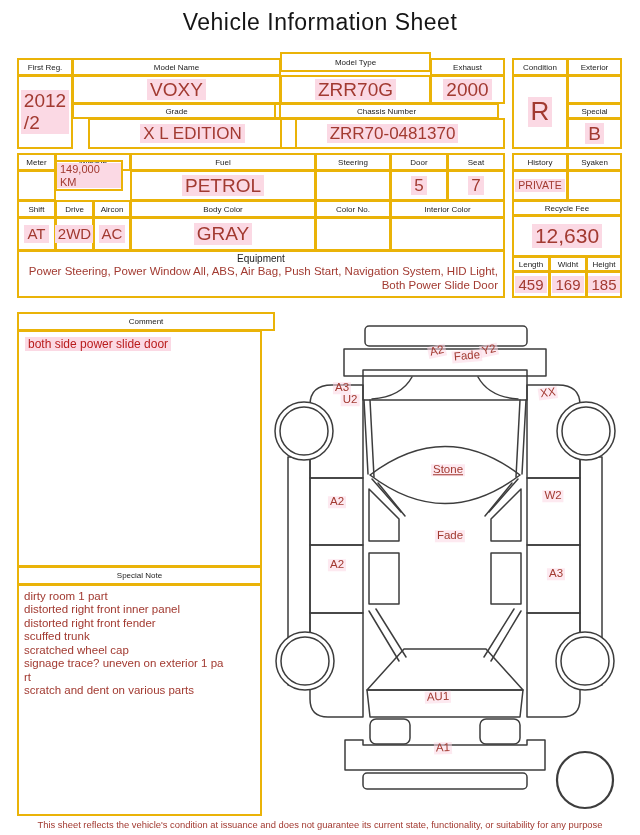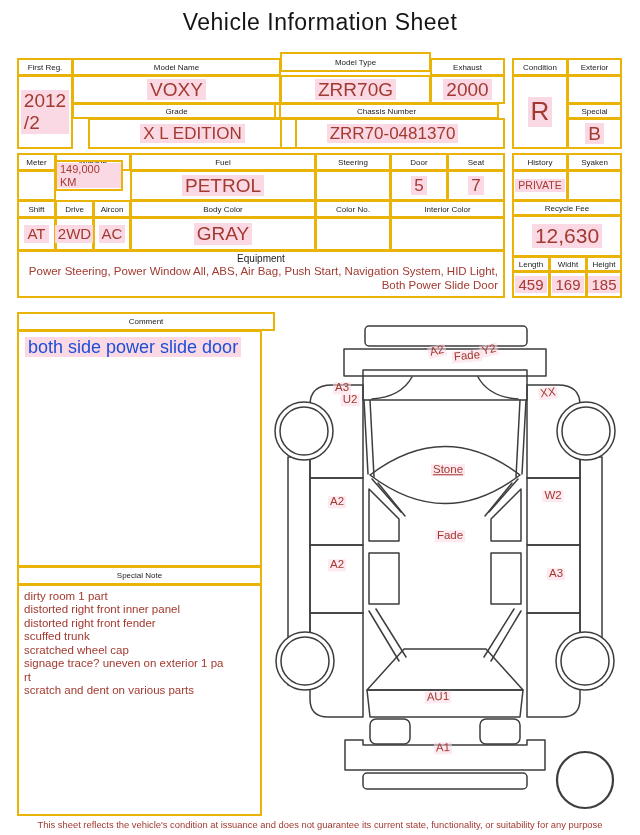--- a/index.html
+++ b/index.html
@@ -18,21 +18,21 @@
   }
   .lblc{font-size:8px;color:#1c1c1c;}
   .valc{color:#a23a31;}
   .hl{background:#fbd9e4;padding:0 3px;line-height:1.15;white-space:pre-line;}
   .f19{font-size:19px;} .f17{font-size:17px;} .f26{font-size:26px;}
   .f15{font-size:15px;} .f11{font-size:11px;} .f21{font-size:21px;} .f10{font-size:10.5px;}
   .col{flex-direction:column;justify-content:flex-start;}
   .leftalign{justify-content:flex-start;align-items:flex-start;}
   .eq-label{font-size:10px;color:#1c1c1c;margin-top:1px;}
   .eq-text{width:100%;box-sizing:border-box;padding:1px 5px;font-size:11.5px;line-height:1.2;color:#a23a31;text-align:right;}
-  .comment-text{padding:5px 6px;font-size:18px;color:#1d4ed8;}
+  .comment-text{padding:5px 6px;font-size:12px;color:#b91c1c;}
   .notes{padding:4px 5px;font-size:11.5px;line-height:1.17;color:#a23a31;text-align:left;width:100%;box-sizing:border-box;}
   .dlabel{
     position:absolute;transform:translate(-50%,-50%);
     color:#a23a31;font-size:11.5px;line-height:1;padding:0 2px;white-space:nowrap;
     background:rgba(252,215,228,0.55);
   }
   #diagram-svg{position:absolute;left:270px;top:315px;}
   .footer{
     position:absolute;left:0;top:819px;width:640px;text-align:center;
     font-size:9.4px;color:#a23a31;

